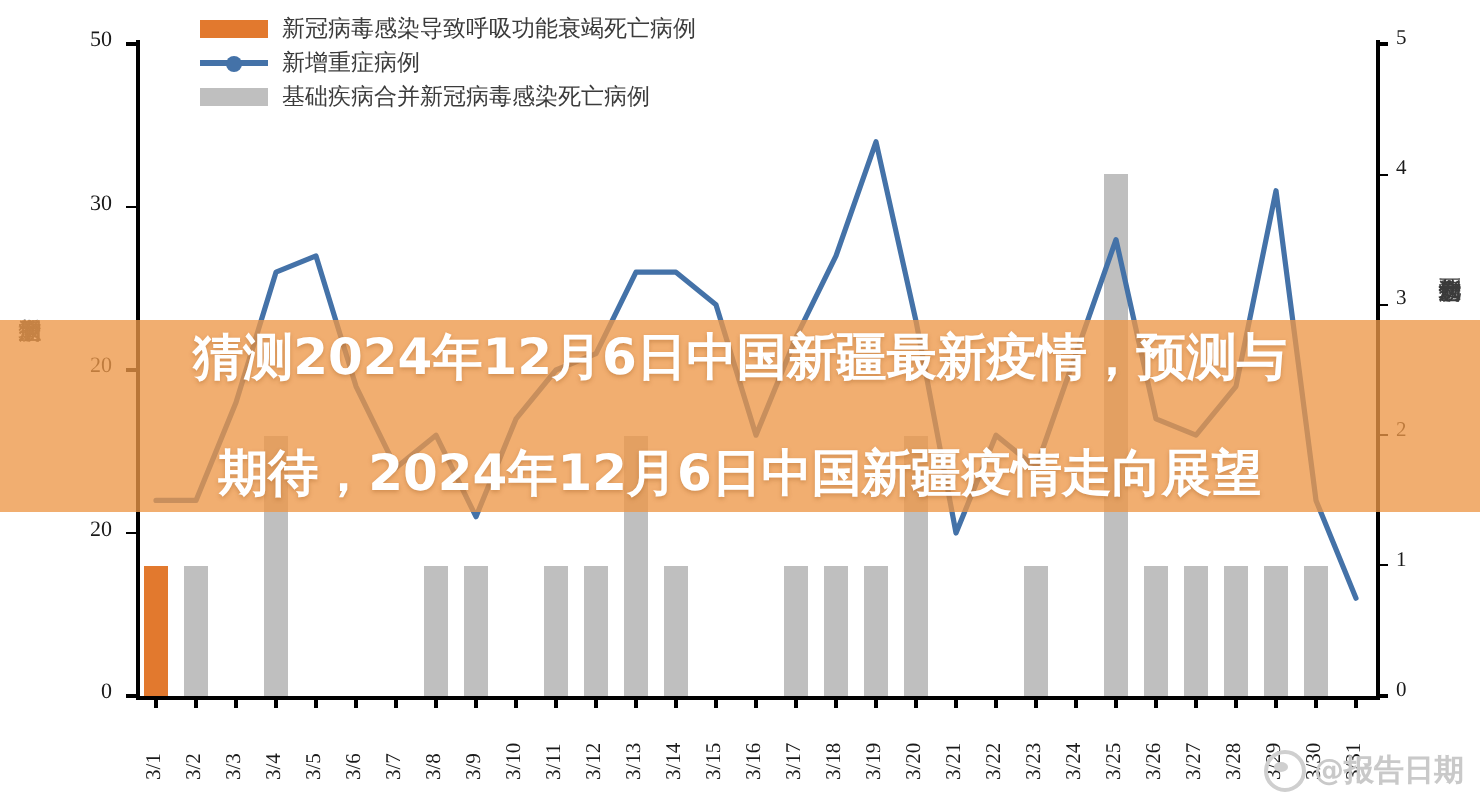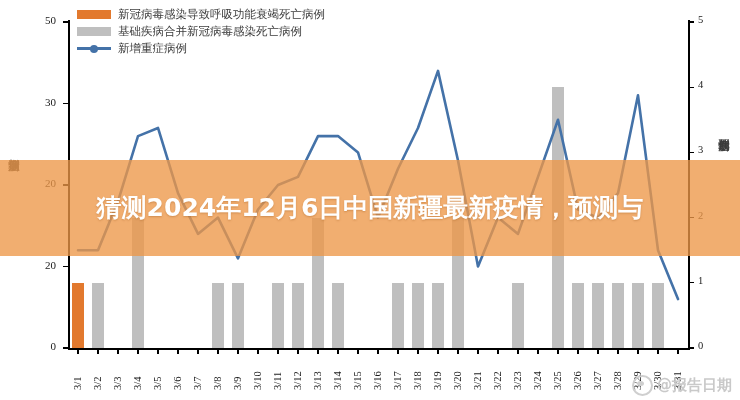--- a/index.html
+++ b/index.html
@@ -52,21 +52,21 @@
     position:absolute;top:378px;left:0;width:740px;text-align:center;
     font-size:11.5px;color:#3b3b3b;
   }
 
   .bar{position:absolute;bottom:0;}
   .bars-layer{position:absolute;left:68px;top:22px;width:620px;height:326px;}
 
   svg.line-layer{position:absolute;left:68px;top:22px;}
 
   
-  .legend{position:absolute;left:77px;top:6px;text-align:right;}
+  .legend{position:absolute;left:100px;top:6px;text-align:right;}
   .legend-row{display:flex;align-items:center;height:17px;}
   .legend-swatch{width:34px;height:9px;margin-right:7px;flex:none;}
   .legend-line{width:34px;height:3px;margin-right:7px;flex:none;position:relative;}
   .legend-line:after{
     content:"";position:absolute;left:13px;top:-2.5px;
     width:8px;height:8px;border-radius:50%;background:#4472a8;
   }
   .legend-text{font-size:11.5px;color:#3b3b3b;white-space:nowrap;}
 
   
@@ -110,26 +110,26 @@
 <body>
 
 <div id="root">
 
   <div class="legend">
     <div class="legend-row">
       <span class="legend-swatch" style="background:#e2792e"></span>
       <span class="legend-text">新冠病毒感染导致呼吸功能衰竭死亡病例</span>
     </div>
     <div class="legend-row">
+      <span class="legend-line" style="background:#4472a8"></span>
+      <span class="legend-text">新增重症病例</span>
+    </div>
+    <div class="legend-row">
       <span class="legend-swatch" style="background:#bfbfbf"></span>
       <span class="legend-text">基础疾病合并新冠病毒感染死亡病例</span>
-    </div>
-    <div class="legend-row">
-      <span class="legend-line" style="background:#4472a8"></span>
-      <span class="legend-text">新增重症病例</span>
     </div>
   </div>
 
   <div class="axis-line yaxis-left"></div>
   <div class="axis-line yaxis-right"></div>
   <div class="axis-line xaxis"></div>
 
   <div class="ylabel-left">新增重症病例数</div>
   <div class="ylabel-right">新增死亡病例数</div>
 
@@ -248,19 +248,20 @@
       <div class="bar" style="left: 583.8px; width: 12.4px; height: 65.2px; bottom: 0px; background: rgb(191, 191, 191);"></div>
     </div>
 
   <svg class="line-layer" id="line-layer" width="620" height="326">
       <polyline points="10,228.2 30,228.2 50,179.29999999999998 70,114.1 90,105.94999999999999 110,171.15 130,211.9 150,195.6 170,236.35 190,187.45000000000002 210,163 230,154.85 250,114.1 270,114.1 290,130.4 310,195.6 330,146.7 350,105.94999999999999 370,48.900000000000034 390,138.55 410,244.5 430,195.6 450,211.9 470,154.85 490,97.80000000000001 510,187.45000000000002 530,195.6 550,171.15 570,73.35 590,228.2 610,277.1" fill="none" stroke="#4472a8" stroke-width="2.6" stroke-linejoin="round" stroke-linecap="round"></polyline>
     </svg>
 
   <div class="overlay-band"></div>
   <div class="overlay-title">
     <span>猜测2024年12月6日中国新疆最新疫情，预测与</span>
+    <span>期待，2024年12月6日中国新疆疫情走向展望</span>
   </div>
 
   <div class="watermark">
     <span class="wm-logo"></span>
     <span>@报告日期</span>
   </div>
 </div>
 
 </body></html>

